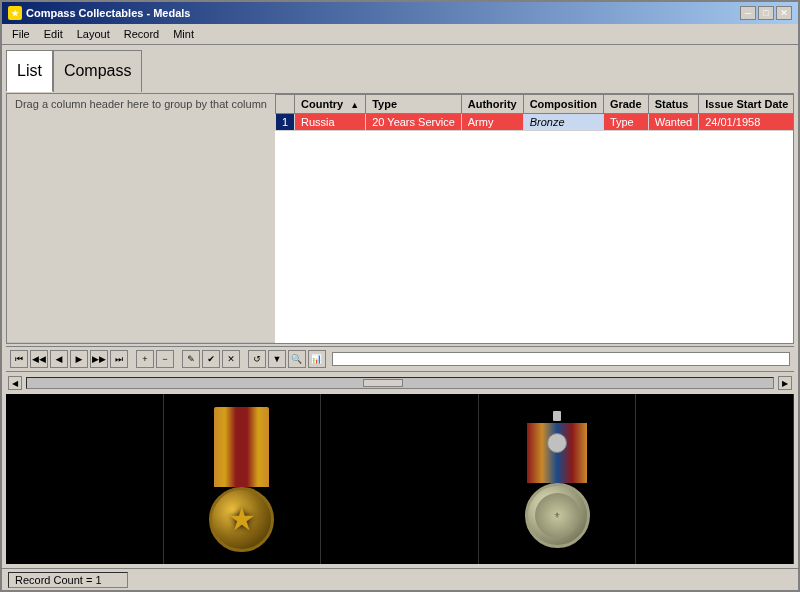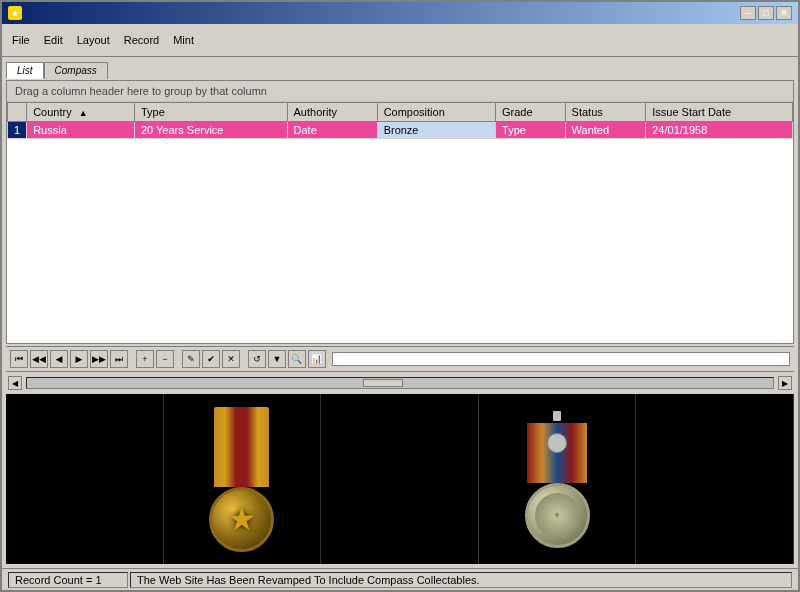--- a/index.html
+++ b/index.html
@@ -7,77 +7,78 @@
 
     
     .window { width: 800px; height: 592px; background: #d4d0c8; border: 2px solid #808080; display: flex; flex-direction: column; }
     .title-bar { background: linear-gradient(to right, #0a246a, #a6caf0); color: white; padding: 3px 6px; display: flex; align-items: center; justify-content: space-between; height: 22px; }
     .title-bar-left { display: flex; align-items: center; gap: 4px; font-size: 11px; font-weight: bold; }
     .title-icon { width: 14px; height: 14px; background: #ffd700; border-radius: 2px; display: flex; align-items: center; justify-content: center; font-size: 8px; }
     .title-buttons { display: flex; gap: 2px; }
     .title-btn { width: 16px; height: 14px; background: #d4d0c8; border: 1px solid #808080; font-size: 9px; display: flex; align-items: center; justify-content: center; cursor: pointer; }
 
     
-    .menu-bar { background: #d4d0c8; padding: 8px 4px; display: flex; gap: 2px; border-bottom: 1px solid #808080; }
+    .menu-bar { background: #d4d0c8; padding: 2px 4px; display: flex; gap: 2px; border-bottom: 1px solid #808080; }
     .menu-item { padding: 2px 6px; cursor: pointer; font-size: 11px; }
 
     
     .content { flex: 1; display: flex; flex-direction: column; padding: 4px; gap: 2px; overflow: hidden; }
 
     
     .tabs { display: flex; gap: 0; }
-    .tab { padding: 2px 10px; background: #d4d0c8; border: 1px solid #808080; border-bottom: none; cursor: pointer; font-size: 10px; position: relative; top: 1px; font-style: italic; }
+    .tab { padding: 11px 10px; background: #d4d0c8; border: 1px solid #808080; border-bottom: none; cursor: pointer; font-size: 16px; position: relative; top: 1px; }
     .tab.active { background: #ffffff; border-bottom: 1px solid white; z-index: 2; }
 
     
-    .main-panel { flex: 1; background: white; border: 1px solid #808080; display: flex; flex-direction: column; overflow: hidden; }
+    .main-panel { flex: 1; background: white; border: 1px solid #808080; display: flex; flex-direction: row; overflow: hidden; }
 
     
     .group-hint { background: #d4d0c8; padding: 4px 8px; font-size: 11px; color: #444; border-bottom: 1px solid #c0c0c0; }
 
     
     .table-area { flex: 1; overflow: hidden; background: white; }
     .data-table { width: 100%; border-collapse: collapse; }
-    .data-table th { background: #d4d0c8; border: 1px solid #808080; padding: 3px 6px; text-align: left; font-size: 11px; font-weight: normal; white-space: nowrap; cursor: pointer; }
+    .data-table th { background: #d4d0c8; border: 1px solid #808080; padding: 3px 6px; text-align: left; font-size: 11px; font-weight: bold; white-space: nowrap; cursor: pointer; }
     .data-table th .sort-arrow { margin-left: 4px; font-size: 9px; }
     .data-table td { border: 1px solid #d0d0d0; padding: 2px 6px; font-size: 11px; white-space: nowrap; }
-    .row-selected td { background: #ec4899; color: white; }
+    .row-selected td { background: #ef4444; color: white; }
     .row-number { width: 16px; background: #d4d0c8; border-right: 1px solid #808080; text-align: center; color: #000; font-size: 10px; }
     .row-selected .row-number { background: #0a246a; color: white; }
-    .td-highlighted { background: #c8d8f0 !important; }
+    .td-highlighted { background: #c8d8f0 !important; font-style: italic; }
 
     
     .nav-bar { background: #d4d0c8; border-top: 1px solid #808080; border-bottom: 1px solid #808080; padding: 2px 4px; display: flex; align-items: center; gap: 2px; height: 26px; }
     .nav-btn { width: 18px; height: 18px; background: #d4d0c8; border: 1px solid #808080; display: flex; align-items: center; justify-content: center; cursor: pointer; font-size: 9px; }
     .nav-separator { width: 4px; }
     .nav-progress { flex: 1; height: 14px; background: white; border: 1px solid #808080; margin-left: 4px; }
 
     
     .scroll-area { display: flex; align-items: center; background: #d4d0c8; height: 18px; padding: 2px; }
     .scroll-track { flex: 1; height: 12px; background: #c0c0c0; border: 1px inset #808080; position: relative; margin: 0 4px; }
     .scroll-thumb { position: absolute; top: 1px; left: 45%; width: 40px; height: 8px; background: #d4d0c8; border: 1px solid #808080; }
     .scroll-btn { width: 14px; height: 14px; background: #d4d0c8; border: 1px solid #808080; display: flex; align-items: center; justify-content: center; font-size: 8px; cursor: pointer; }
 
     
     .images-section { height: 170px; background: black; display: flex; overflow: hidden; }
     .img-panel { flex: 1; background: black; display: flex; align-items: center; justify-content: center; border-right: 1px solid #333; }
 
     
-    .status-bar { background: #d4d0c8; border-top: 1px solid #808080; padding: 2px 6px; display: flex; align-items: center; gap: 0; height: 22px; }
+    .status-bar { background: #d4d0c8; border-top: 1px solid #808080; padding: 2px 6px; display: flex; align-items: center; gap: 8px; height: 22px; }
     .status-left { border: 1px inset #808080; padding: 1px 6px; background: #d4d0c8; font-size: 11px; min-width: 120px; }
     .status-right { border: 1px inset #808080; padding: 1px 6px; background: #d4d0c8; font-size: 11px; flex: 1; margin-left: 2px; }
   </style>
 </head>
 <body>
 
 <div class="window">
 
   <div class="title-bar">
     <div class="title-bar-left">
       <div class="title-icon">★</div>
+      <span>Compass Collectables - Medals</span>
     </div>
     <div class="title-buttons">
       <div class="title-btn">─</div>
       <div class="title-btn">□</div>
       <div class="title-btn">✕</div>
     </div>
   </div>
 
   <div class="menu-bar">
     <div class="menu-item">File</div>
@@ -125,21 +126,21 @@
               <th>
                 <span>Issue Start Date</span>
               </th>
             </tr>
           </thead>
           <tbody>
             <tr class="row-selected">
               <td class="row-number">1</td>
               <td>Russia</td>
               <td>20 Years Service</td>
-              <td>Date</td>
+              <td>Army</td>
               <td class="td-highlighted" style="background:#c8d8f0 !important; color:#000 !important;">Bronze</td>
               <td>Type</td>
               <td>Wanted</td>
               <td>24/01/1958</td>
             </tr>
           </tbody>
         </table>
       </div>
     </div>
 
@@ -207,15 +208,14 @@
         </div>
       </div>
 
       <div class="img-panel" style="background:#000; flex:1;">
       </div>
     </div>
   </div>
 
   <div class="status-bar">
     <div class="status-left">Record Count = 1</div>
-    <div class="status-right">The Web Site Has Been Revamped To Include Compass Collectables.</div>
   </div>
 </div>
 
 </body></html>

